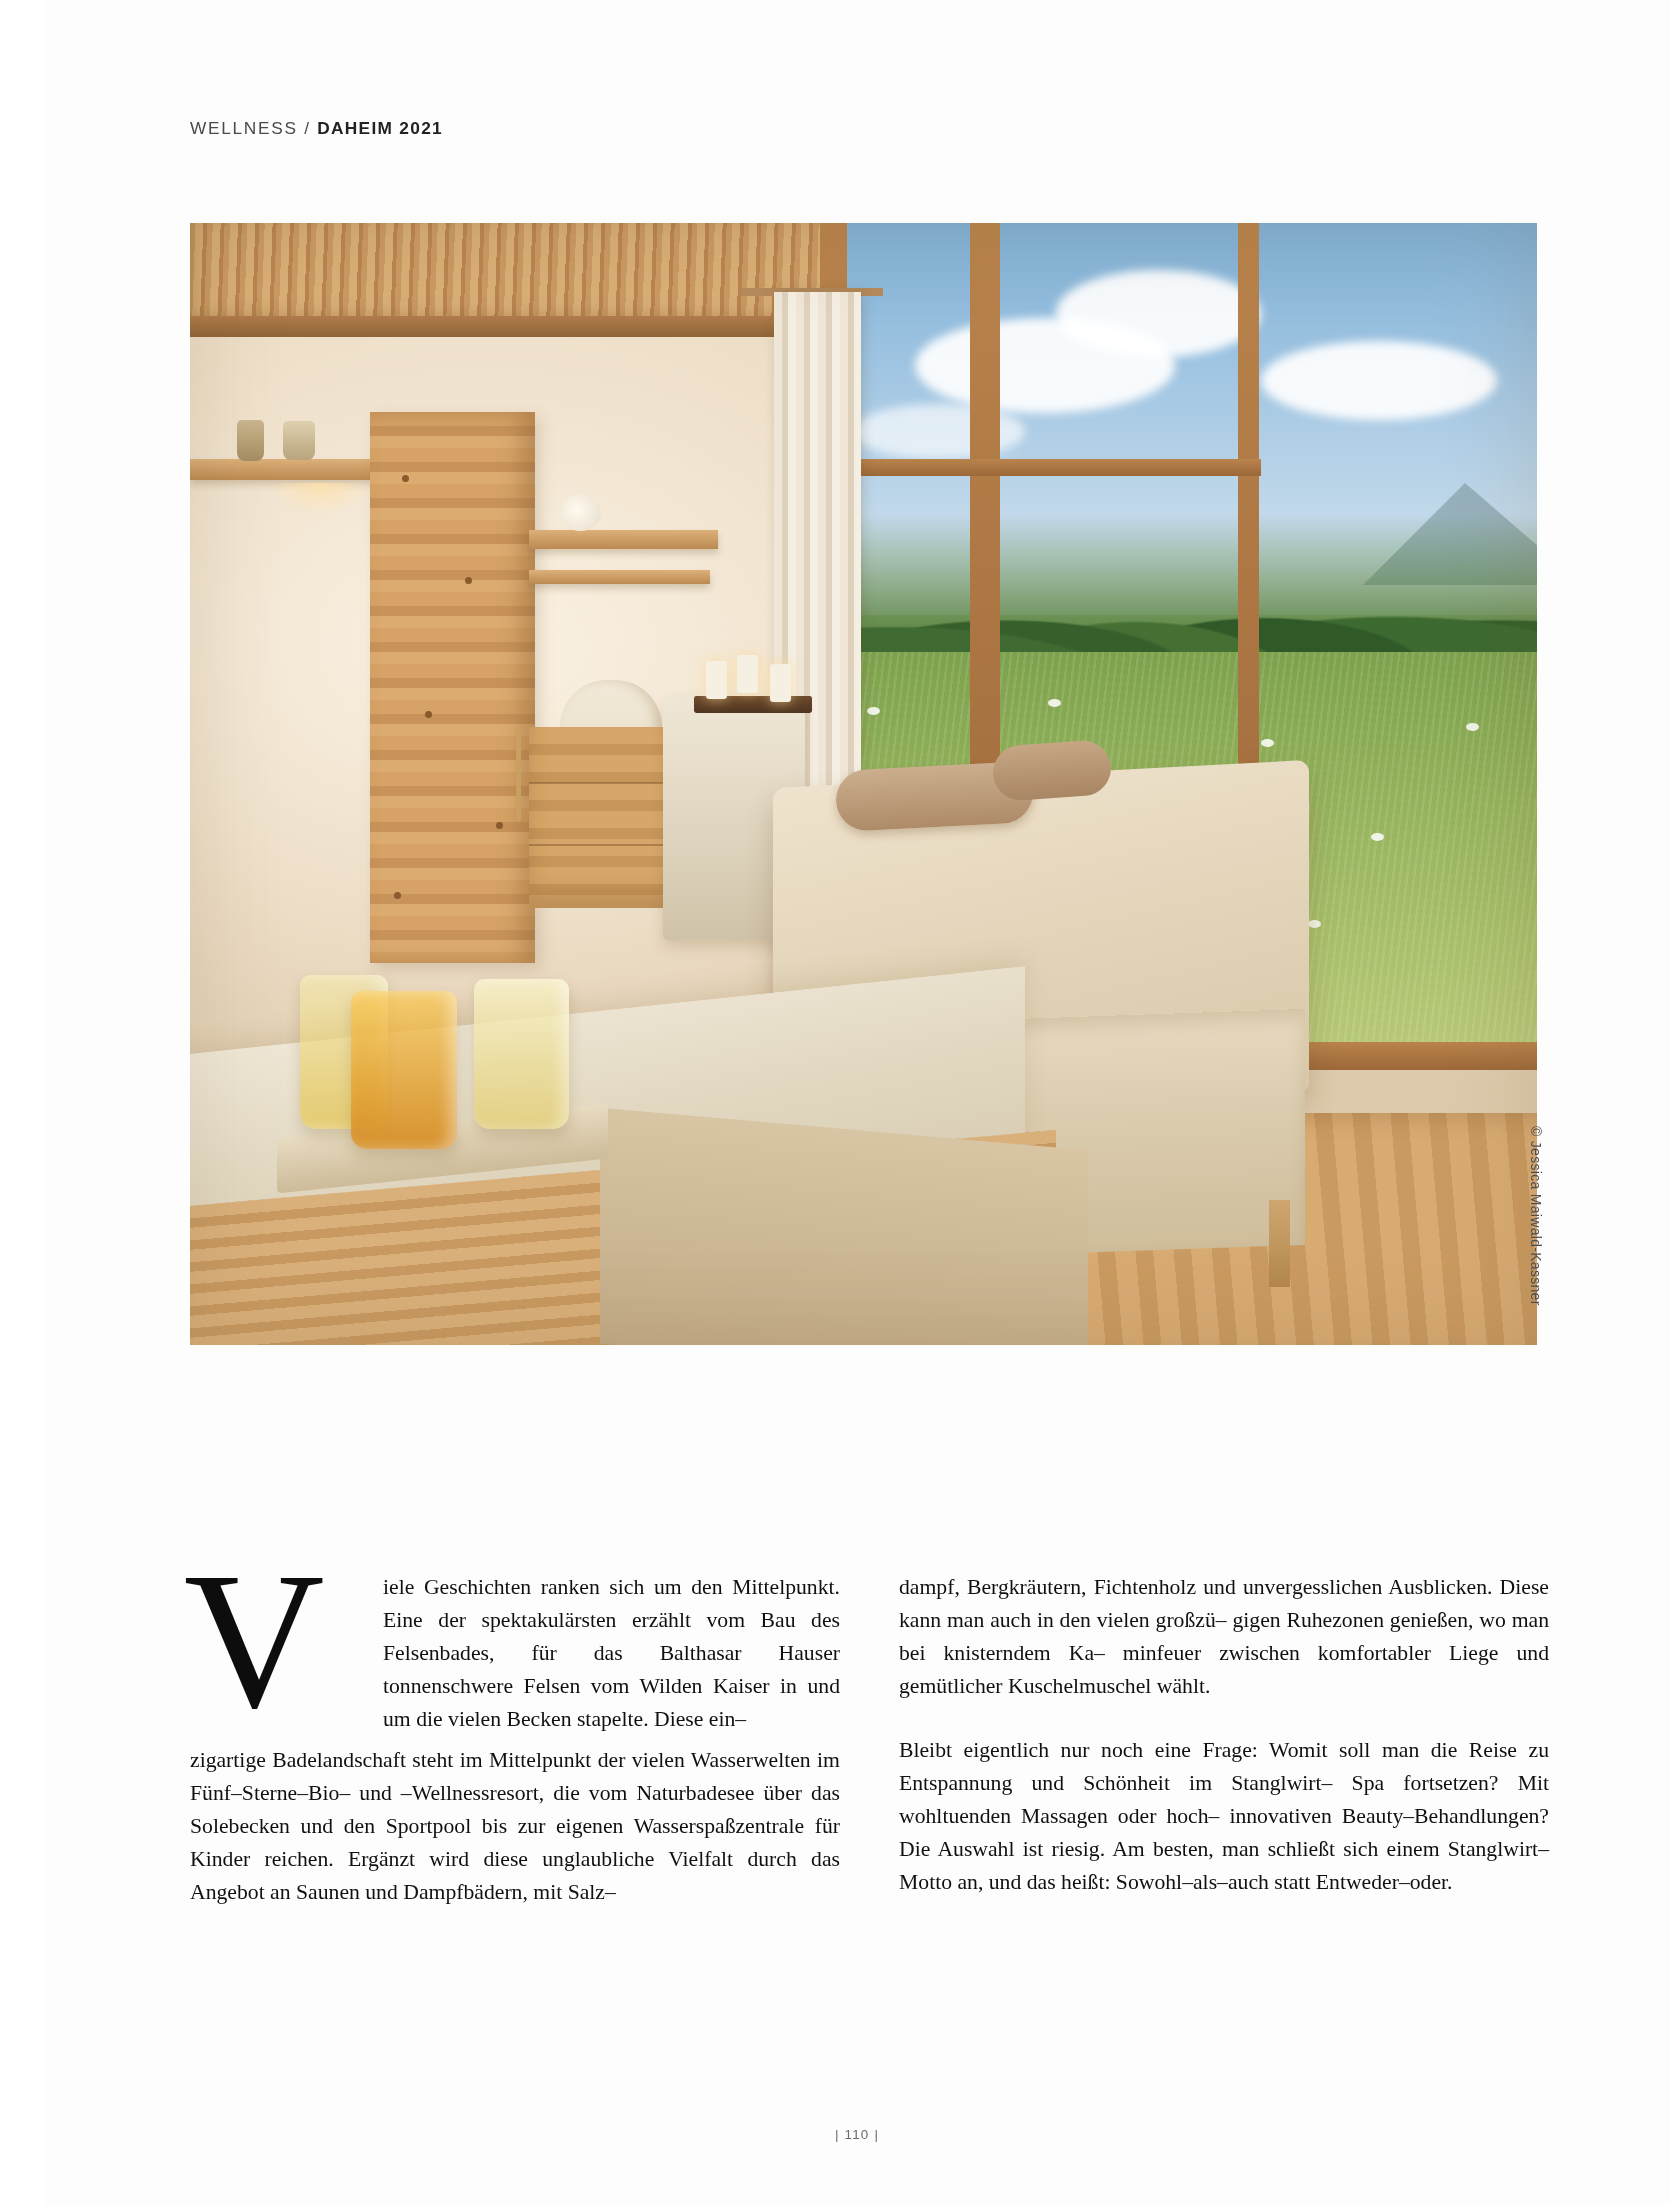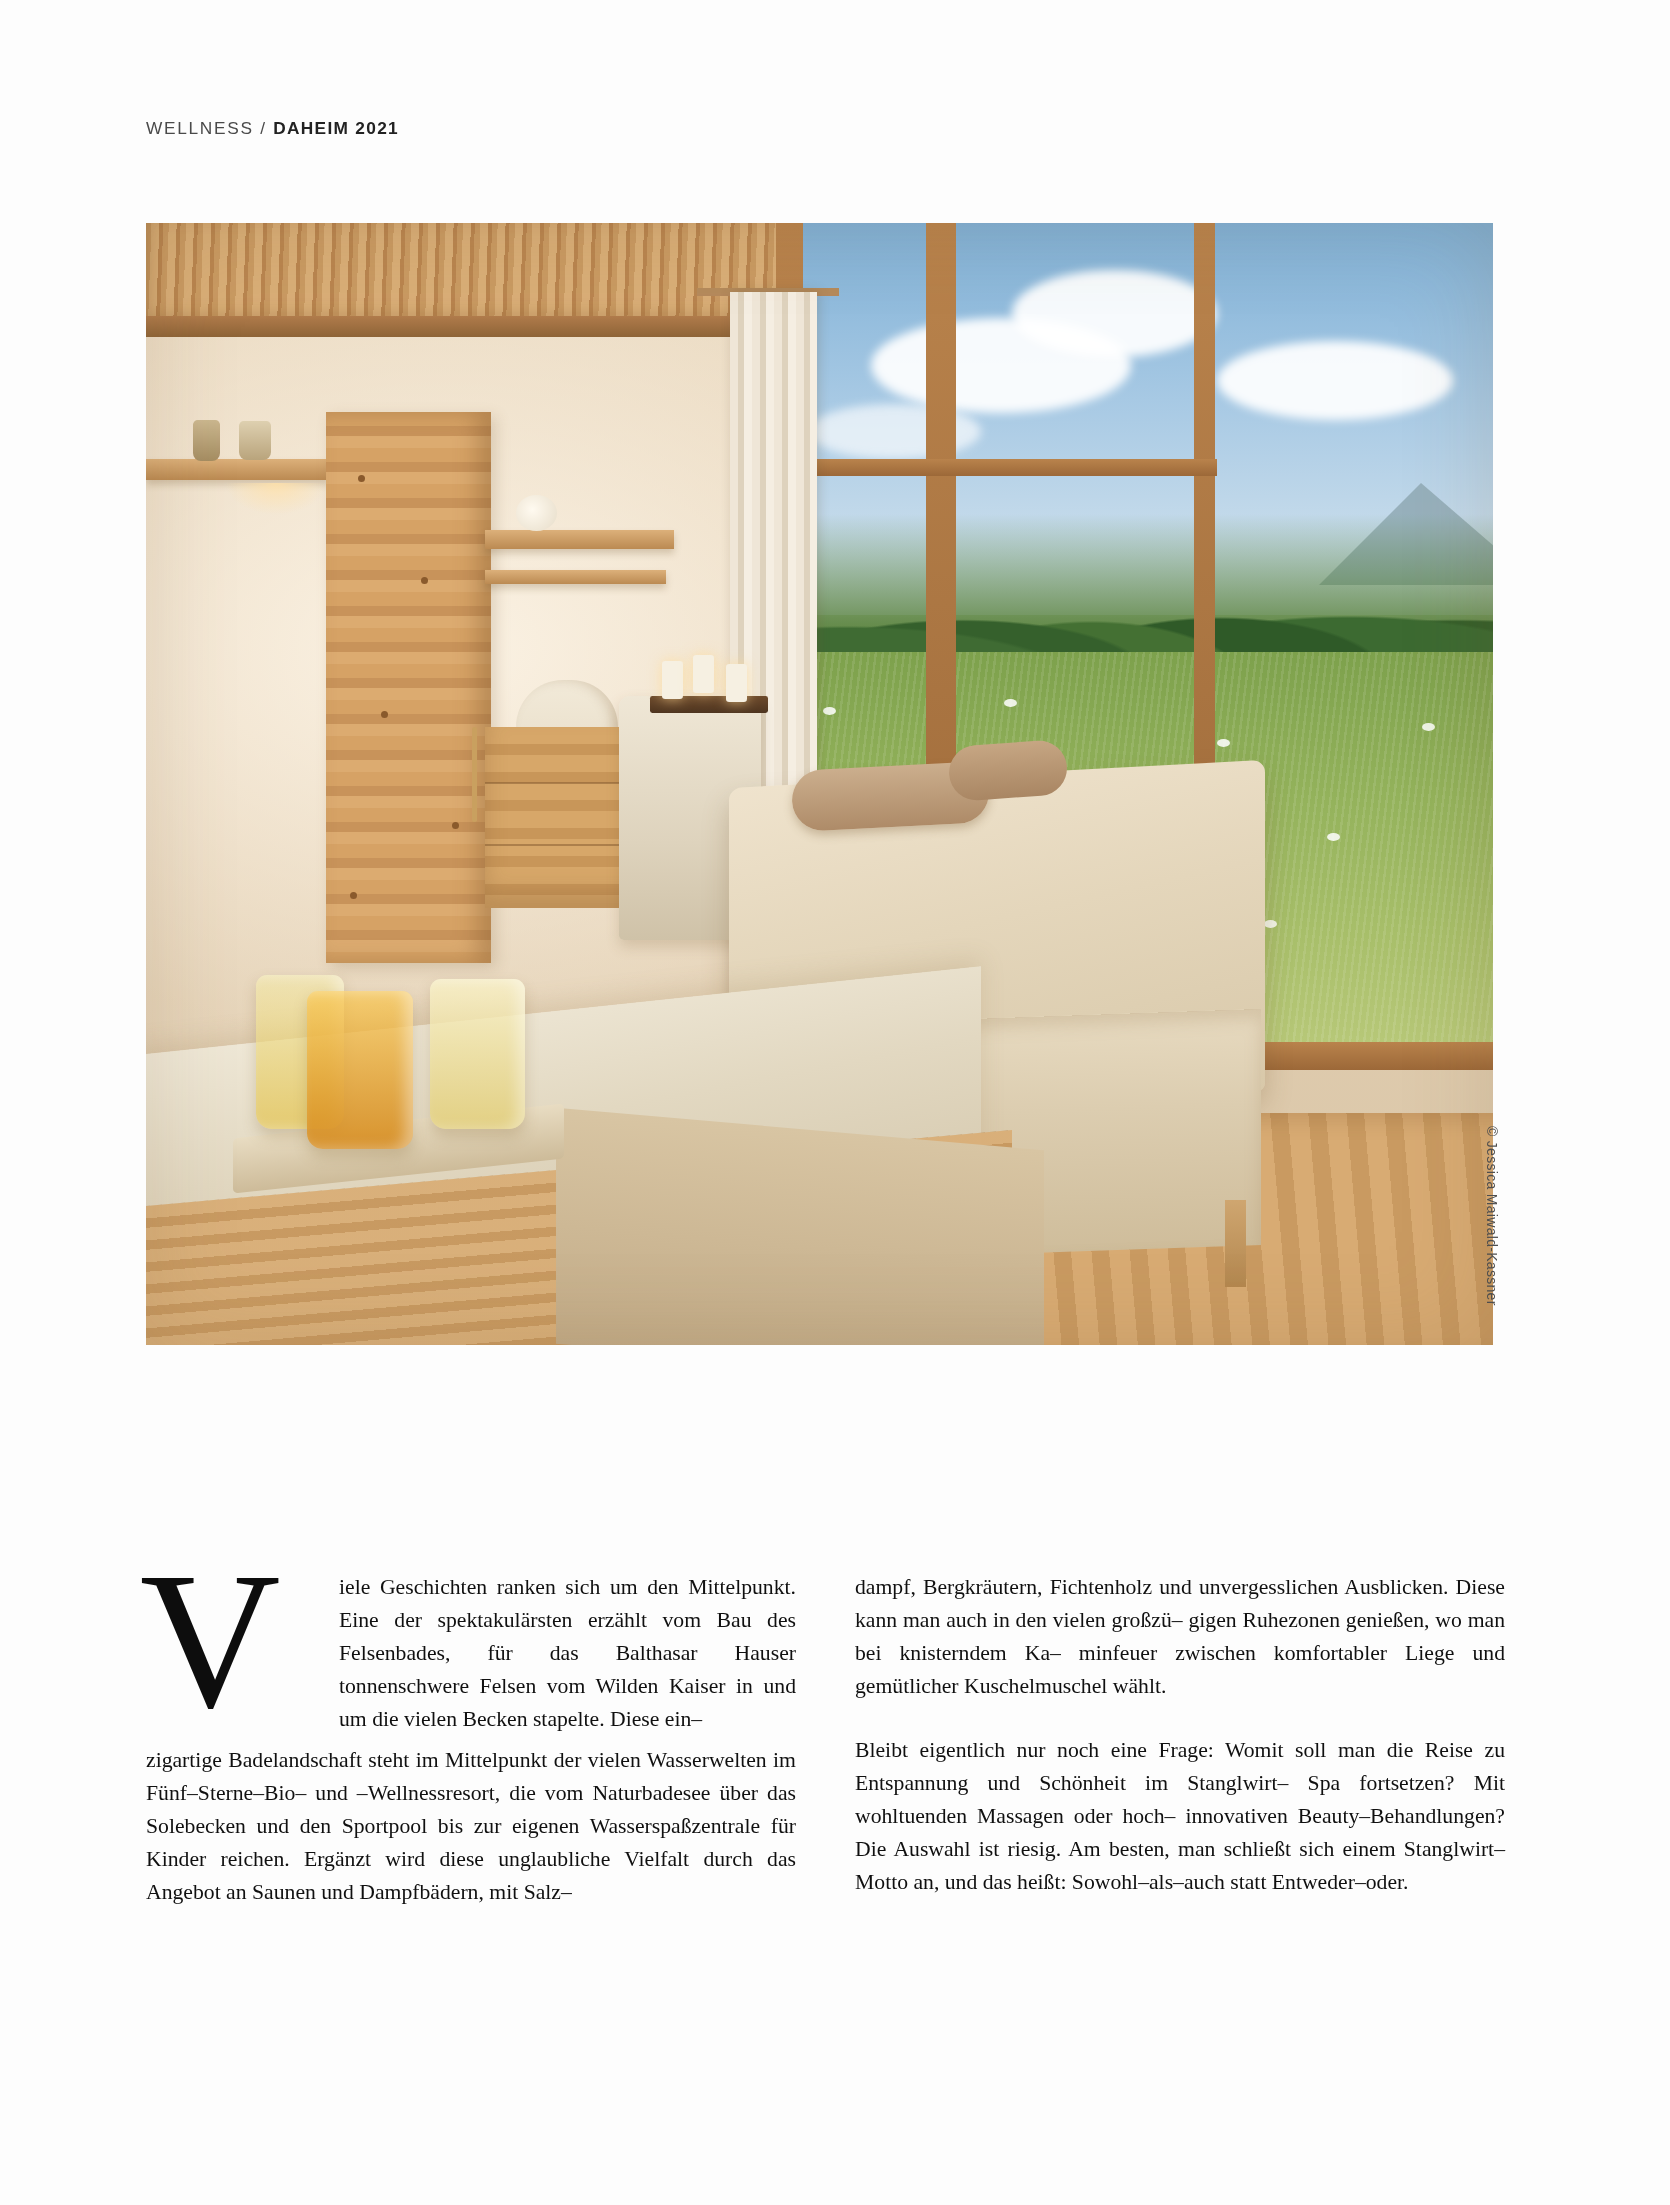--- a/index.html
+++ b/index.html
@@ -12,20 +12,21 @@
     height: 2205px;
     position: relative;
     font-family: "Liberation Sans", sans-serif;
     overflow: hidden;
   }
 
   .page {
     position: absolute;
     inset: 0;
     background: #fdfdfd;
+    margin-left: 44px;
   }
 
   
   .header {
     position: absolute;
     left: 146px;
     top: 118px;
     font-size: 17.3px;
     letter-spacing: 1.7px;
     color: #3a3a3a;
@@ -497,15 +498,16 @@
       <div class="after-cap">zigartige Badelandschaft steht im Mittelpunkt der vielen Wasserwelten im Fünf–Sterne–Bio– und –Wellnessresort, die vom Naturbadesee über das Solebecken und den Sportpool bis zur eigenen Wasserspaßzentrale für Kinder reichen. Ergänzt wird diese unglaubliche Vielfalt durch das Angebot an Saunen und Dampfbädern, mit Salz–</div>
     </div>
   </div>
 
   <div class="col col-right">
     <div>dampf, Bergkräutern, Fichtenholz und unvergesslichen Ausblicken. Diese kann man auch in den vielen großzü– gigen Ruhezonen genießen, wo man bei knisterndem Ka– minfeuer zwischen komfortabler Liege und gemütlicher Kuschelmuschel wählt.</div>
     <div class="para-gap"></div>
     <div>Bleibt eigentlich nur noch eine Frage: Womit soll man die Reise zu Entspannung und Schönheit im Stanglwirt– Spa fortsetzen? Mit wohltuenden Massagen oder hoch– innovativen Beauty–Behandlungen? Die Auswahl ist riesig. Am besten, man schließt sich einem Stanglwirt–Motto an, und das heißt: Sowohl–als–auch statt Entweder–oder.</div>
   </div>
 
+  <div class="folio">| 110 |</div>
 
 </div>
 
 
 </body></html>

